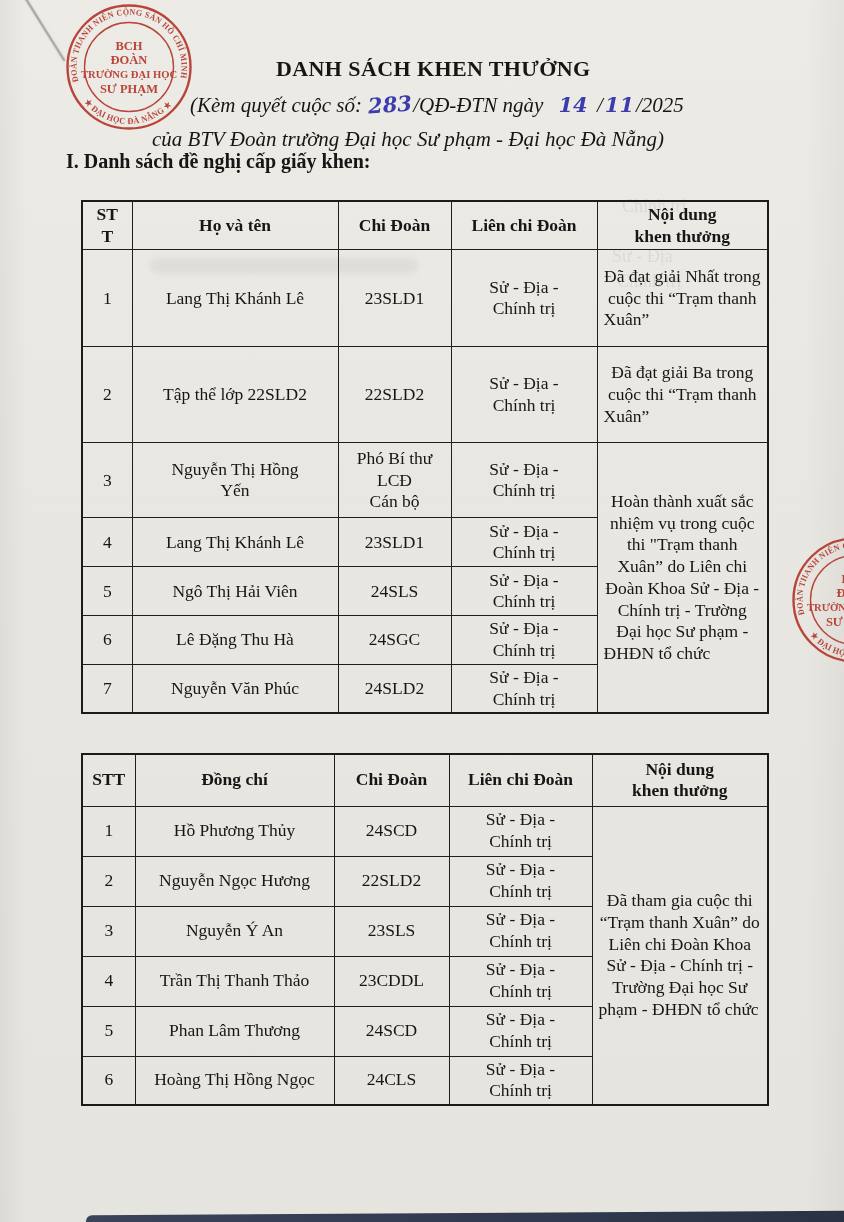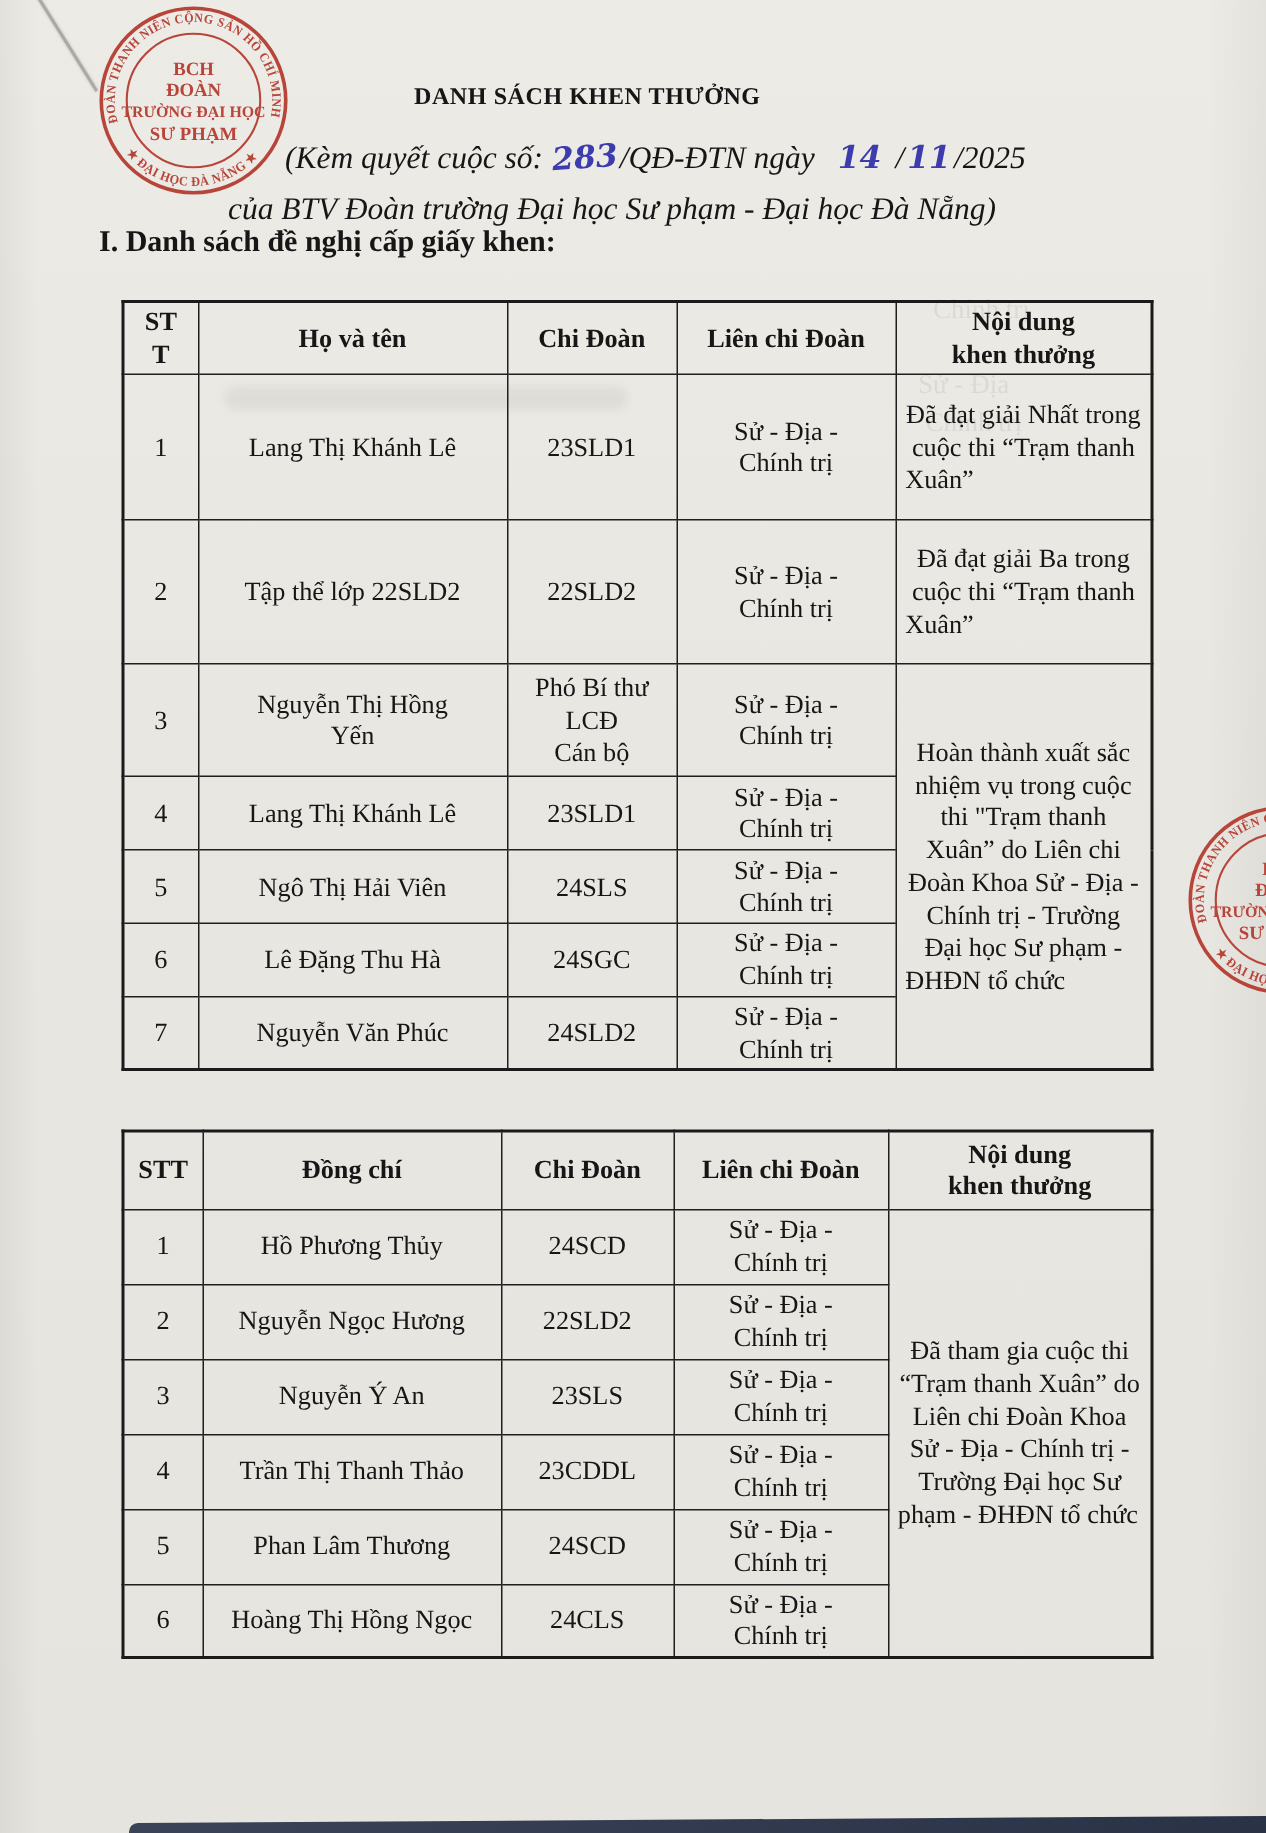--- a/index.html
+++ b/index.html
@@ -30,21 +30,21 @@
   .ghost{
     position:absolute;font-size:18px;color:#6e7a70;opacity:.13;
     white-space:nowrap;filter:blur(.4px);
   }
   .stamp-svg{position:absolute;opacity:.93;}
   .stamp-main{left:59px;top:-3px;}
   .stamp-partial{left:785px;top:530px;}
 
   .doc-title{
     position:absolute;left:276px;top:56px;
-    font-size:16px;font-weight:bold;letter-spacing:.4px;white-space:nowrap;
+    font-size:22px;font-weight:bold;letter-spacing:.4px;white-space:nowrap;
   }
   .sub1{position:absolute;left:190px;top:92px;font-size:21px;font-style:italic;white-space:nowrap;}
   .sub2{position:absolute;left:152px;top:127px;font-size:21px;font-style:italic;white-space:nowrap;}
   .hand{font-family:"DejaVu Serif",serif;font-style:italic;font-weight:600;color:#3c3cae;display:inline-block;}
   .hand-no{transform:rotate(-4deg);margin:0 1px;}
   .hand-day{margin:0 4px 0 10px;}
   .hand-month{margin:0 2px;}
 
   .sec-heading{position:absolute;font-size:20px;font-weight:bold;white-space:nowrap;}
   .sec1-heading{left:66px;top:150px;}

